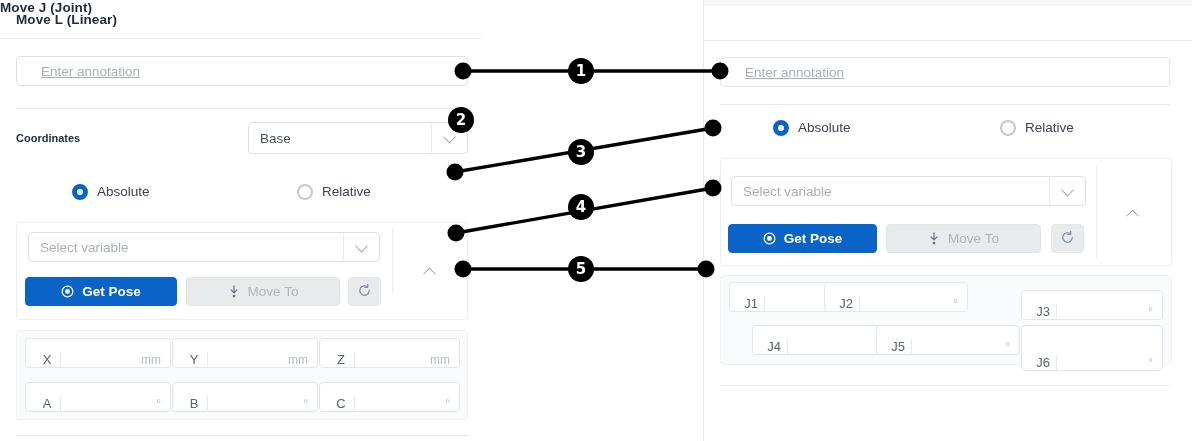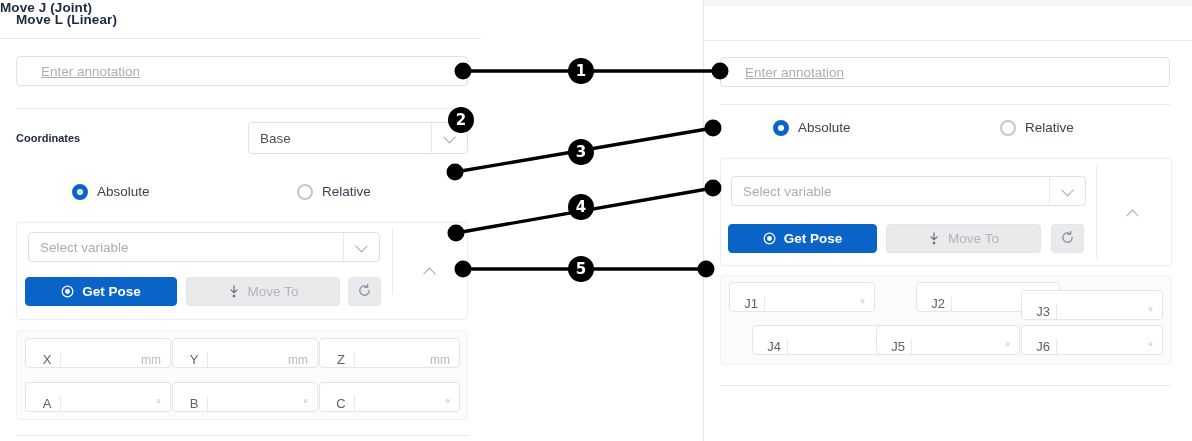--- a/index.html
+++ b/index.html
@@ -386,38 +386,38 @@
     </svg>
   </span>
 </div>
 
 <div class="fieldwrap" style="left:720px; top:275px; width:452px; height:90px;"></div>
 
 <div class="vfield" style="left:729px; top:282px; width:146px; height:30px;">
   <div class="vf-key">J1</div>
   <div class="vf-in">°</div>
 </div>
-<div class="vfield" style="left:916px; top:282px; width:144px; height:30px;">
+<div class="vfield" style="left:824px; top:282px; width:144px; height:30px;">
   <div class="vf-key">J2</div>
   <div class="vf-in">°</div>
 </div>
 <div class="vfield" style="left:1021px; top:282px; width:142px; height:30px;margin-top:8px;">
   <div class="vf-key">J3</div>
   <div class="vf-in">°</div>
 </div>
 
 <div class="vfield" style="left:752px; top:325px; width:146px; height:30px;">
   <div class="vf-key">J4</div>
   <div class="vf-in">°</div>
 </div>
 <div class="vfield" style="left:876px; top:325px; width:144px; height:30px;">
   <div class="vf-key">J5</div>
   <div class="vf-in">°</div>
 </div>
-<div class="vfield" style="left:1021px; top:325px; width:142px; height:30px;">
+<div class="vfield" style="left:1021px; top:325px; width:142px; height:46px;">
   <div class="vf-key">J6</div>
   <div class="vf-in">°</div>
 </div>
 
 <div class="hr" style="left:720px; top:385px; width:450px;"></div>
 
 <div id="annot-layer">
   <svg id="annot-svg" width="1192" height="441">
       <line x1="463" y1="71" x2="720" y2="71" stroke="#000000" stroke-width="3.4"></line>
       <circle cx="463" cy="71" r="8.5" fill="#000000"></circle>

